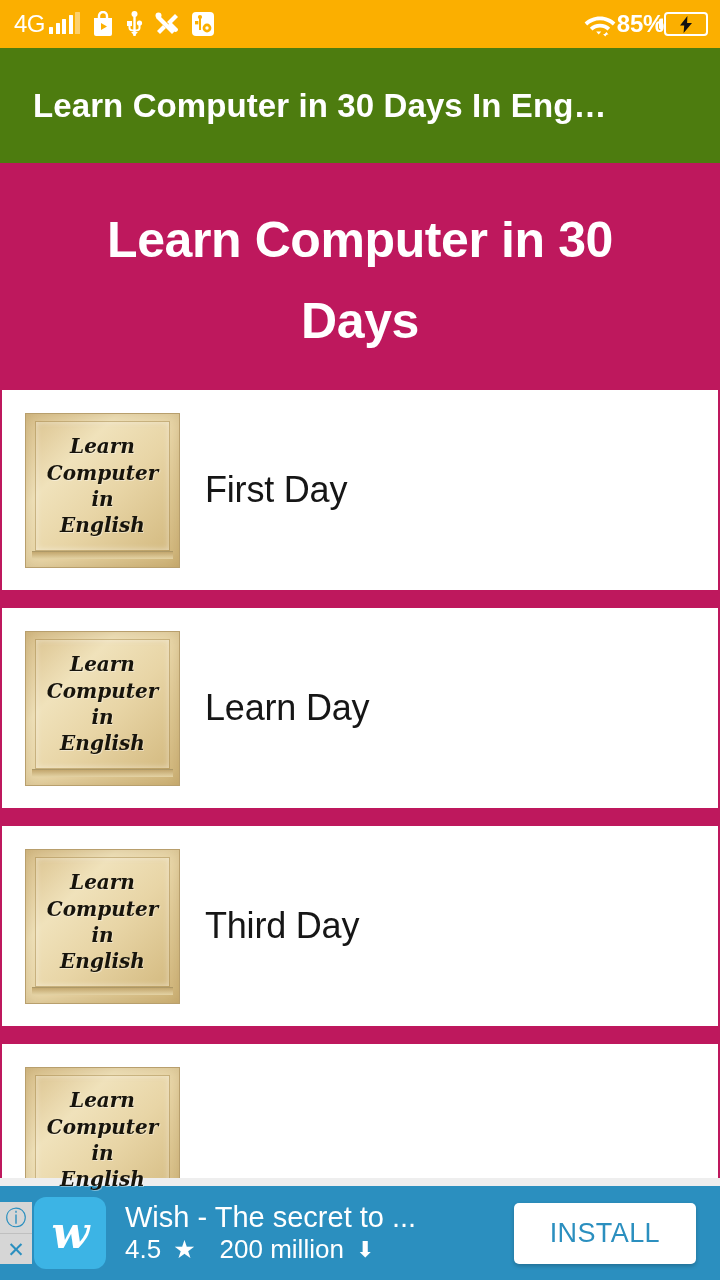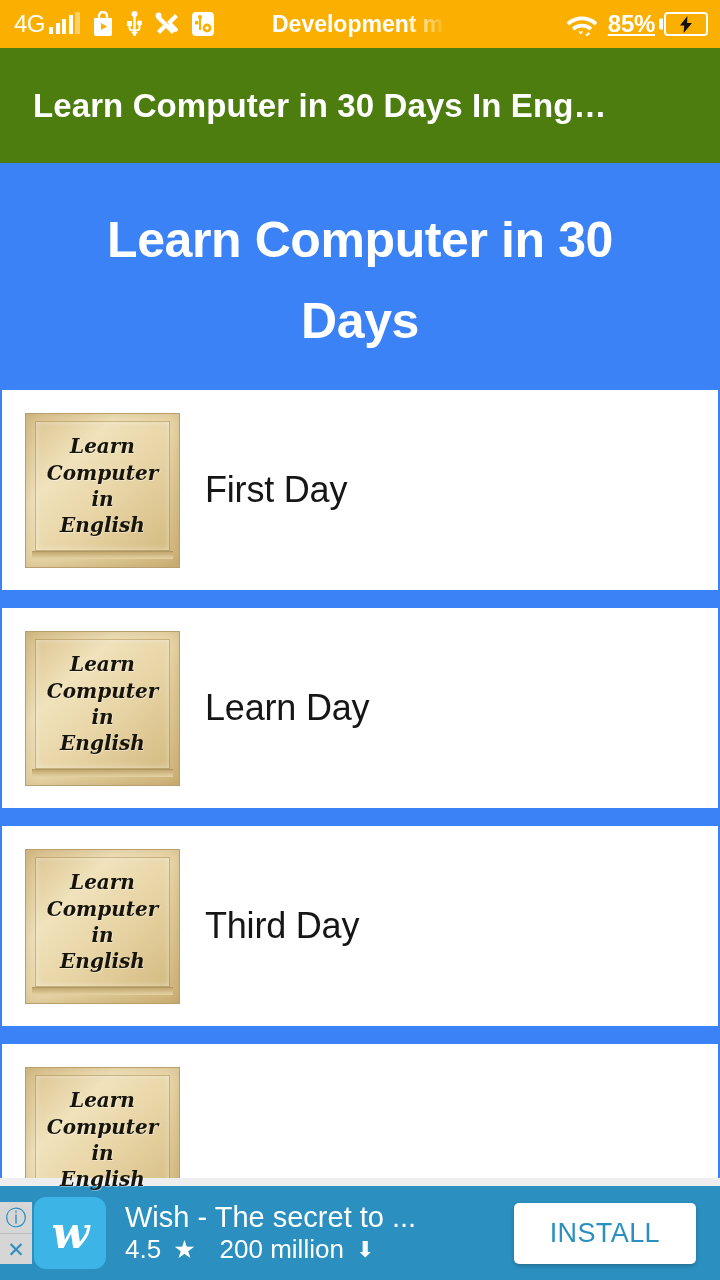--- a/index.html
+++ b/index.html
@@ -81,22 +81,21 @@
     max-width: 188px;
     overflow: hidden;
     -webkit-mask-image: linear-gradient(to right, #000 78%, rgba(0,0,0,0.12) 100%);
     mask-image: linear-gradient(to right, #000 78%, rgba(0,0,0,0.12) 100%);
   }
 
   .status-right {
     margin-left: auto;
     display: flex;
     align-items: center;
-    gap: 9px;
-    text-decoration: underline;
+    gap: 0;
   }
   .battery-pct {
     font-size: 24px;
     font-weight: bold;
     letter-spacing: -0.3px;
   }
   .battery {
     position: relative;
     width: 44px;
     height: 24px;
@@ -133,21 +132,21 @@
     font-weight: bold;
     white-space: nowrap;
     overflow: hidden;
     text-overflow: clip;
     letter-spacing: 0.1px;
   }
 
   
   .content {
     flex: 1 1 auto;
-    background: #3b82f6;
+    background: #be185d;
     position: relative;
     overflow: hidden;
     display: flex;
     flex-direction: column;
   }
 
   .page-heading {
     color: #ffffff;
     font-size: 50px;
     font-weight: bold;
@@ -386,21 +385,20 @@
           <rect x="1" y="1" width="22" height="24" rx="4" fill="#fff"></rect>
           <circle cx="9" cy="6" r="2.1" fill="#fbaf00"></circle>
           <rect x="8" y="7" width="2" height="12" fill="#fbaf00"></rect>
           <rect x="4" y="10" width="3.4" height="3.4" fill="#fbaf00"></rect>
           <circle cx="16" cy="17" r="4.4" fill="#fbaf00"></circle>
           <circle cx="16" cy="17" r="1.7" fill="#fff"></circle>
         </svg>
       </span>
     </div>
 
-    <div class="status-title">Development m</div>
 
     <div class="status-right">
       <span class="sb-icon">
         <svg width="34" height="26" viewBox="0 0 34 26">
           <path d="M17 5.5c6.2 0 11.6 2.4 15.4 6.1l-2.6 2.8C26.4 11.2 22 9.2 17 9.2S7.6 11.2 4.2 14.4L1.6 11.6C5.4 7.9 10.8 5.5 17 5.5z" fill="#fff"></path>
           <path d="M17 12.8c4 0 7.6 1.5 10.2 4l-2.7 2.7C22.6 17.6 20 16.5 17 16.5s-5.6 1.1-7.5 3l-2.7-2.7c2.6-2.5 6.2-4 10.2-4z" fill="#fff"></path>
           <path d="M13.2 20.4l2.5 3 2.5-3z" fill="#fff"></path>
           <path d="M22.2 25.5l2.1-2.6h-4.2z" fill="#fff"></path>
           <path d="M29 19.5l-2.1 2.6h4.2z" fill="#fff" transform="translate(-5.6,1.5)"></path>
         </svg>

